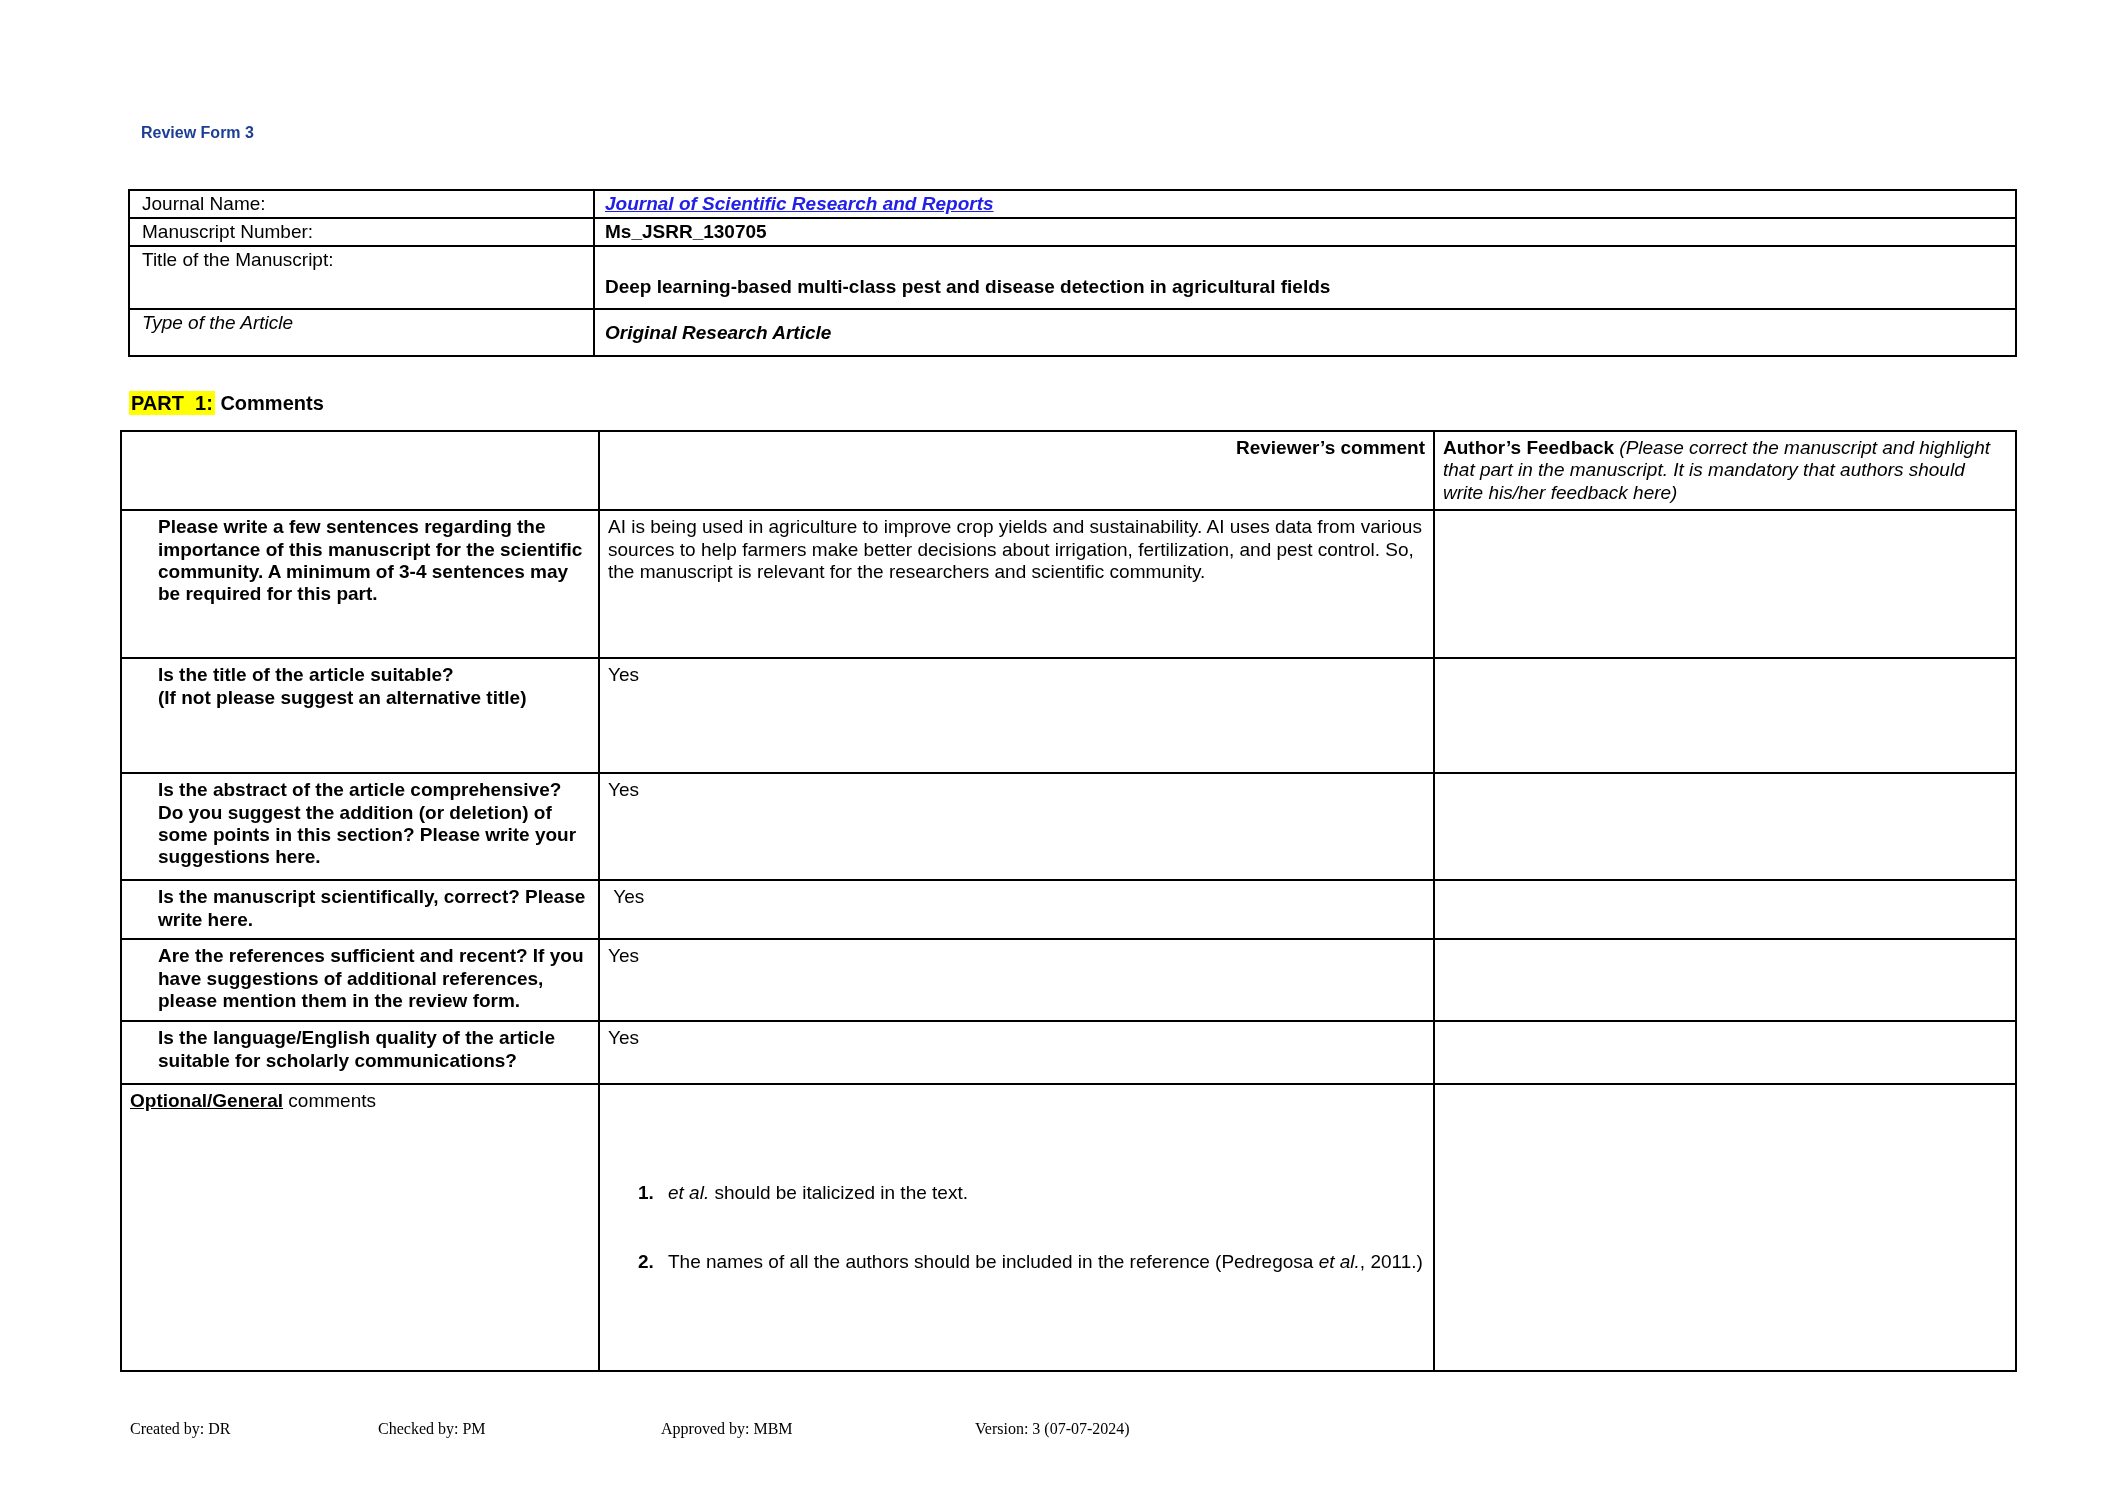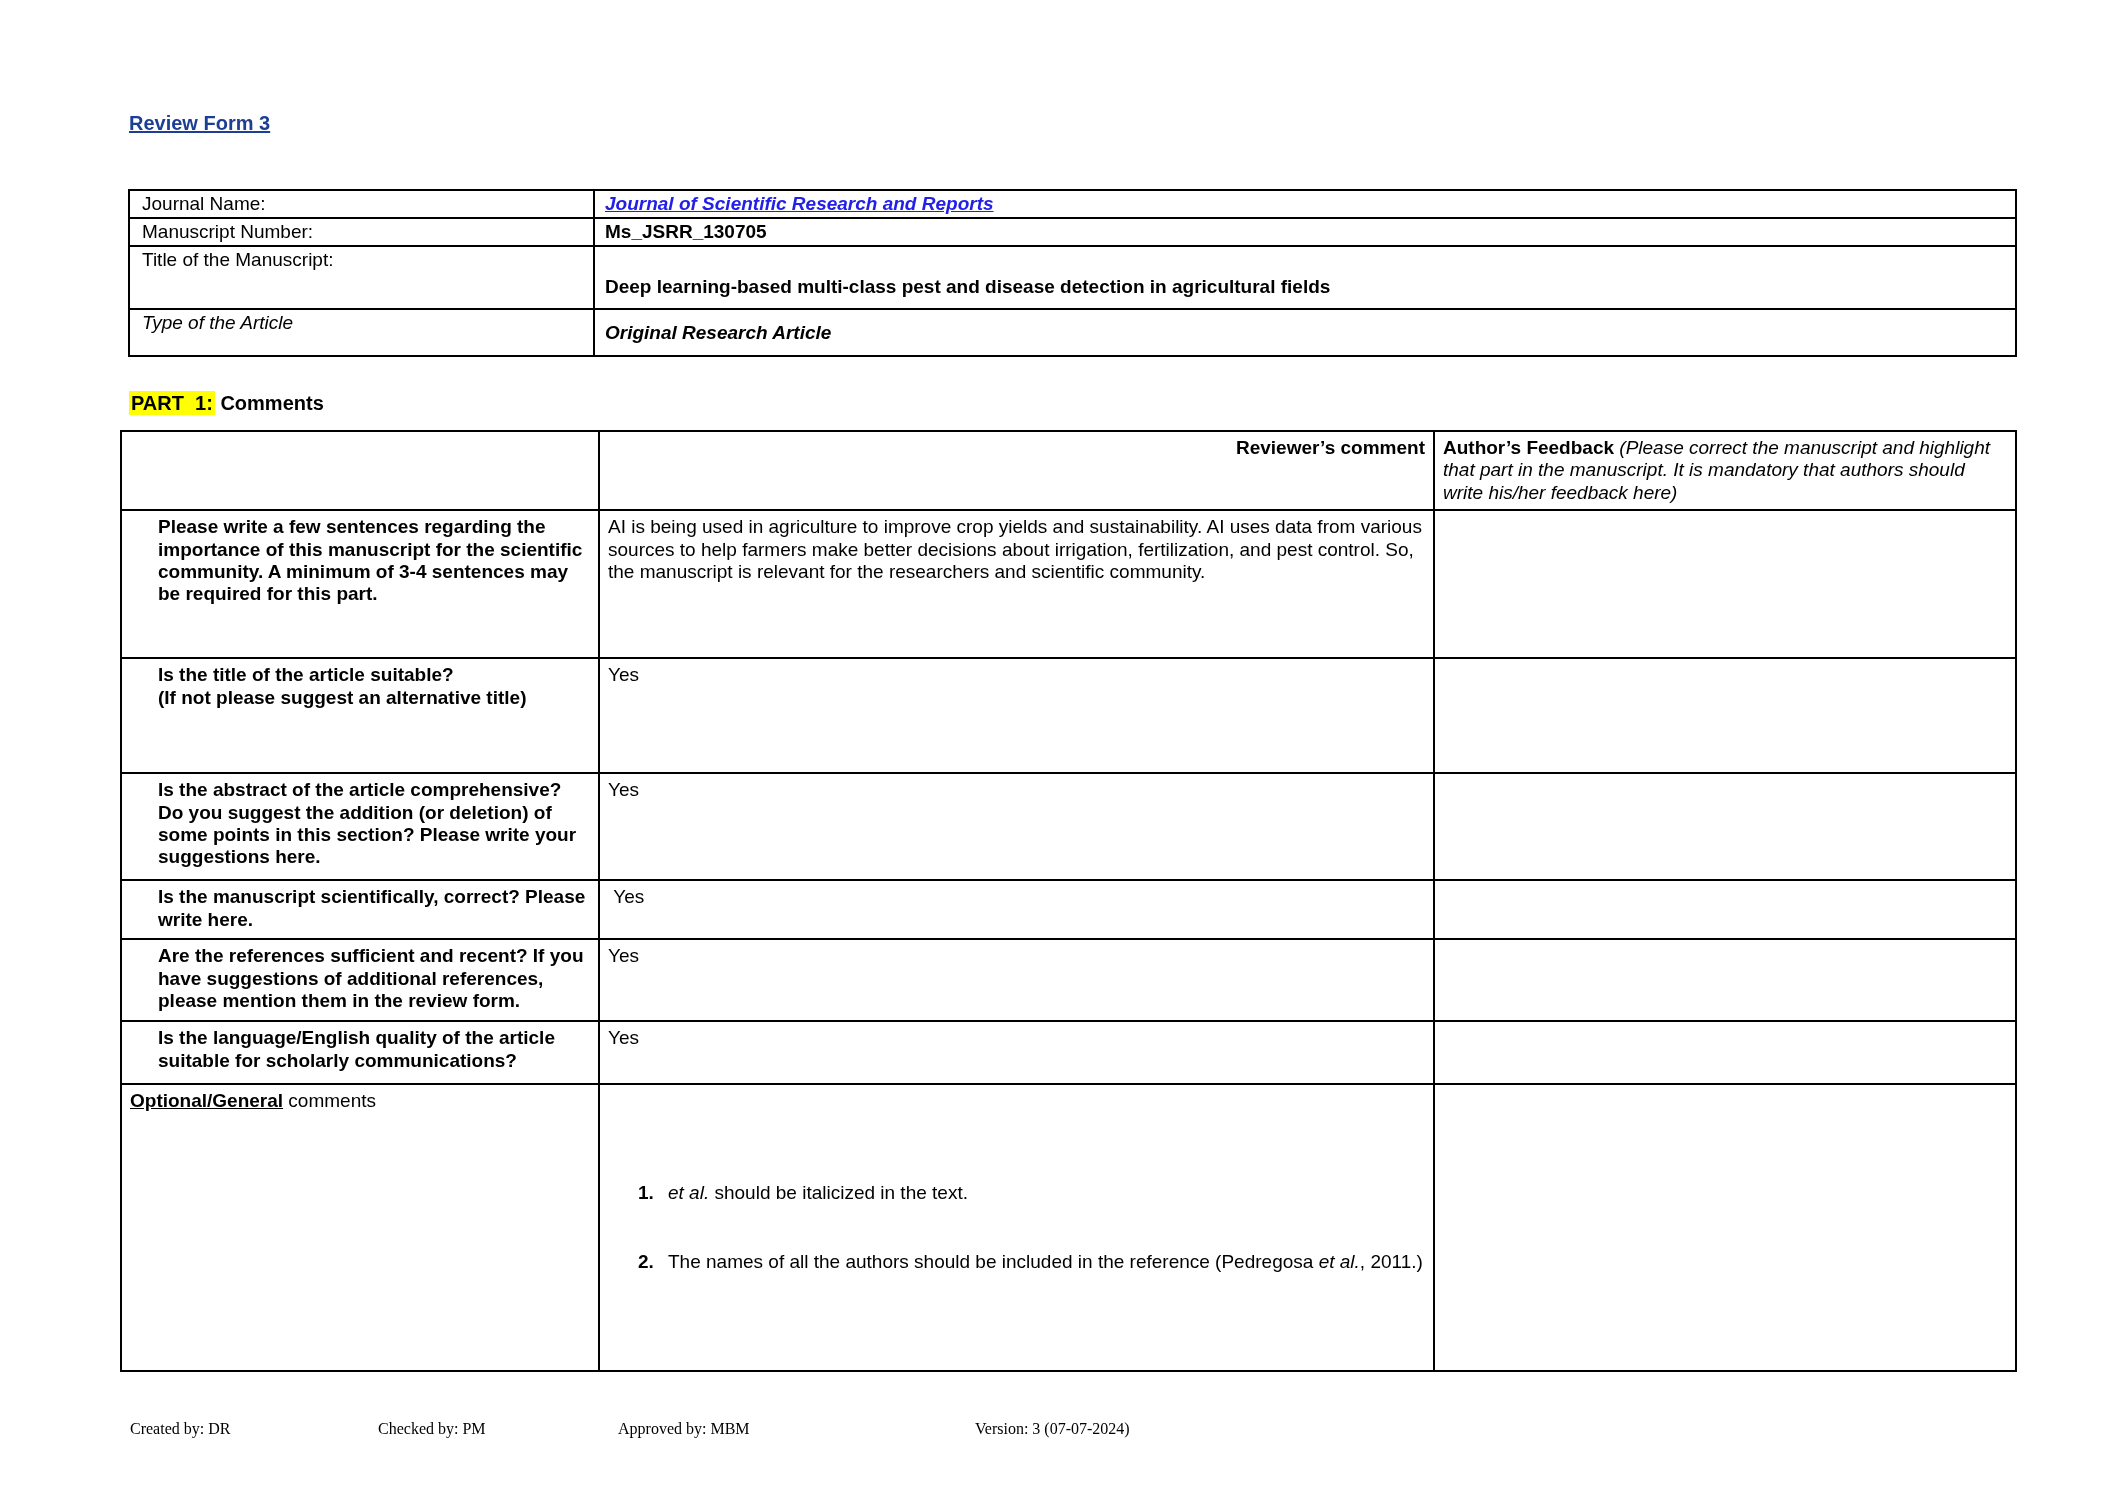--- a/index.html
+++ b/index.html
@@ -13,24 +13,23 @@
   .page{
     position:relative;
     width:2117px;height:1497px;
     background:#ffffff;
     font-family:"Liberation Sans", sans-serif;
     color:#000;
     overflow:hidden;
   }
   .doc-title{
     position:absolute;left:129px;top:112px;
-    font-size:20px;font-weight:bold;
+    font-size:16px;font-weight:bold;
     color:var(--heading-blue);
-    text-decoration:underline;
-    margin:0;
+    margin:12px;
   }
   
   table{border-collapse:collapse;table-layout:fixed;}
   td{border:2px solid var(--border);}
   .info-table{
     position:absolute;left:128px;top:189px;width:1889px;
   }
   .info-table td{
     font-size:19px;
     padding:2px 6px 2px 12px;
@@ -94,21 +93,21 @@
   .opt-num{font-weight:bold;display:inline-block;width:38px;margin-left:-38px;text-align:left;padding-left:8px;}
   
   .footer{
     position:absolute;left:0;top:1420px;width:2117px;height:24px;
     font-family:"Liberation Serif", serif;
     font-size:16px;
   }
   .footer span{position:absolute;white-space:nowrap;}
   .f-created{left:130px;}
   .f-checked{left:378px;}
-  .f-approved{left:618px;}
+  .f-approved{left:661px;}
   .f-version{left:975px;}
 </style>
 </head>
 <body>
 
 <div class="page">
 
   <h1 class="doc-title">Review Form 3</h1>
 
   <table class="info-table">

